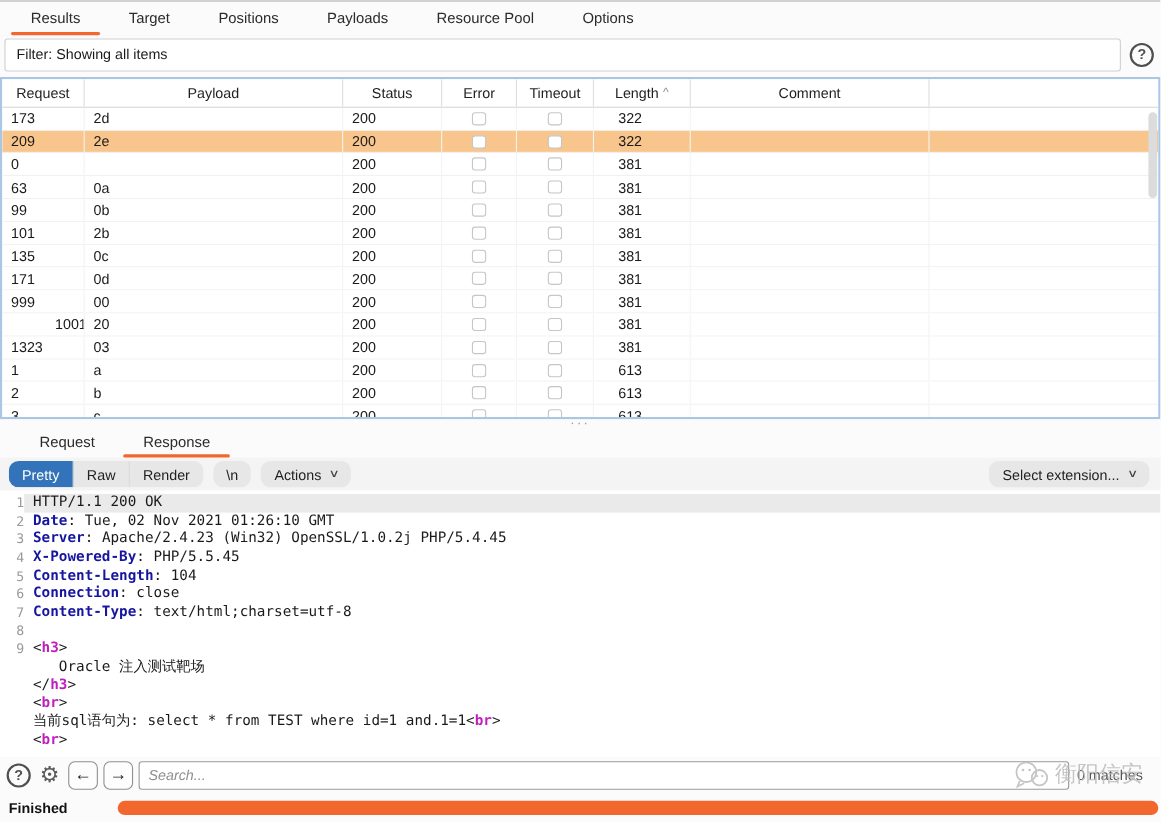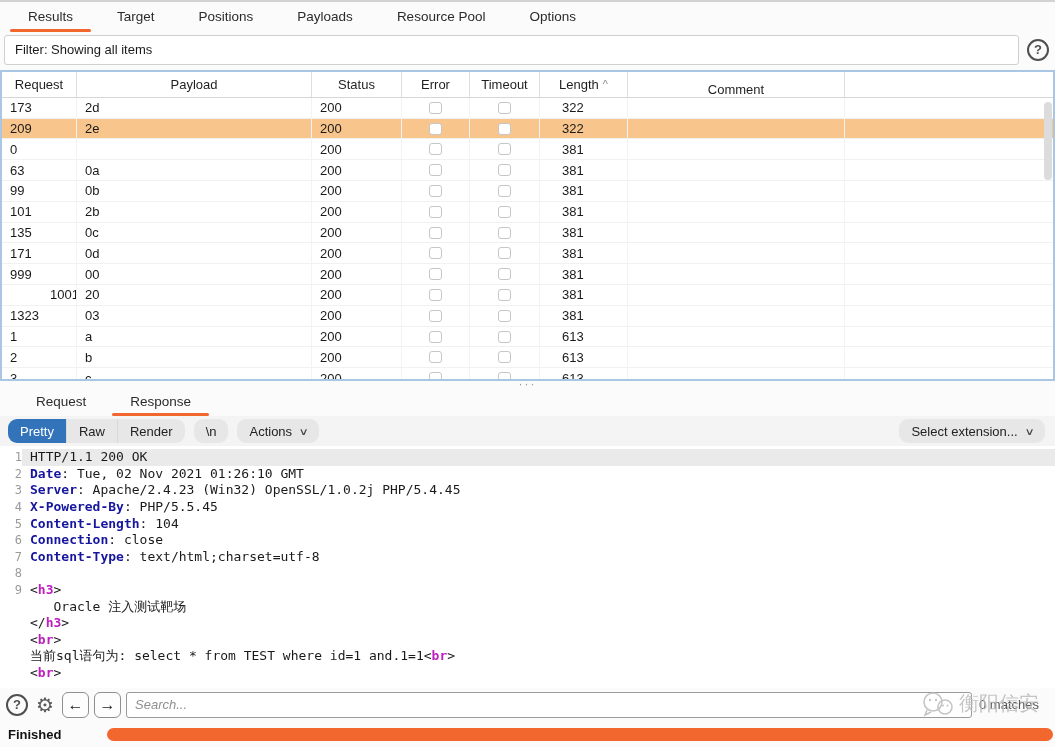--- a/index.html
+++ b/index.html
@@ -133,21 +133,21 @@
         <div class="th" style="width: 68px;">
           <span>Error</span>
         </div>
         <div class="th" style="width: 70px;">
           <span>Timeout</span>
         </div>
         <div class="th" style="width: 88px;">
           <span>Length</span>
           <span class="sort-caret">^</span>
         </div>
-        <div class="th" style="width: 217px; align-items: flex-end;">
+        <div class="th" style="width: 217px;">
           <span>Comment</span>
         </div>
         <div class="th" style="flex: 1 1 0%; border-right: none;">
           <span></span>
         </div>
       </div>
     <div class="tbody" id="tbody">
         <div class="row">
           <div class="cell txt" style="width: 75px;">173</div>
           <div class="cell txt" style="width: 235px;">2d</div>

